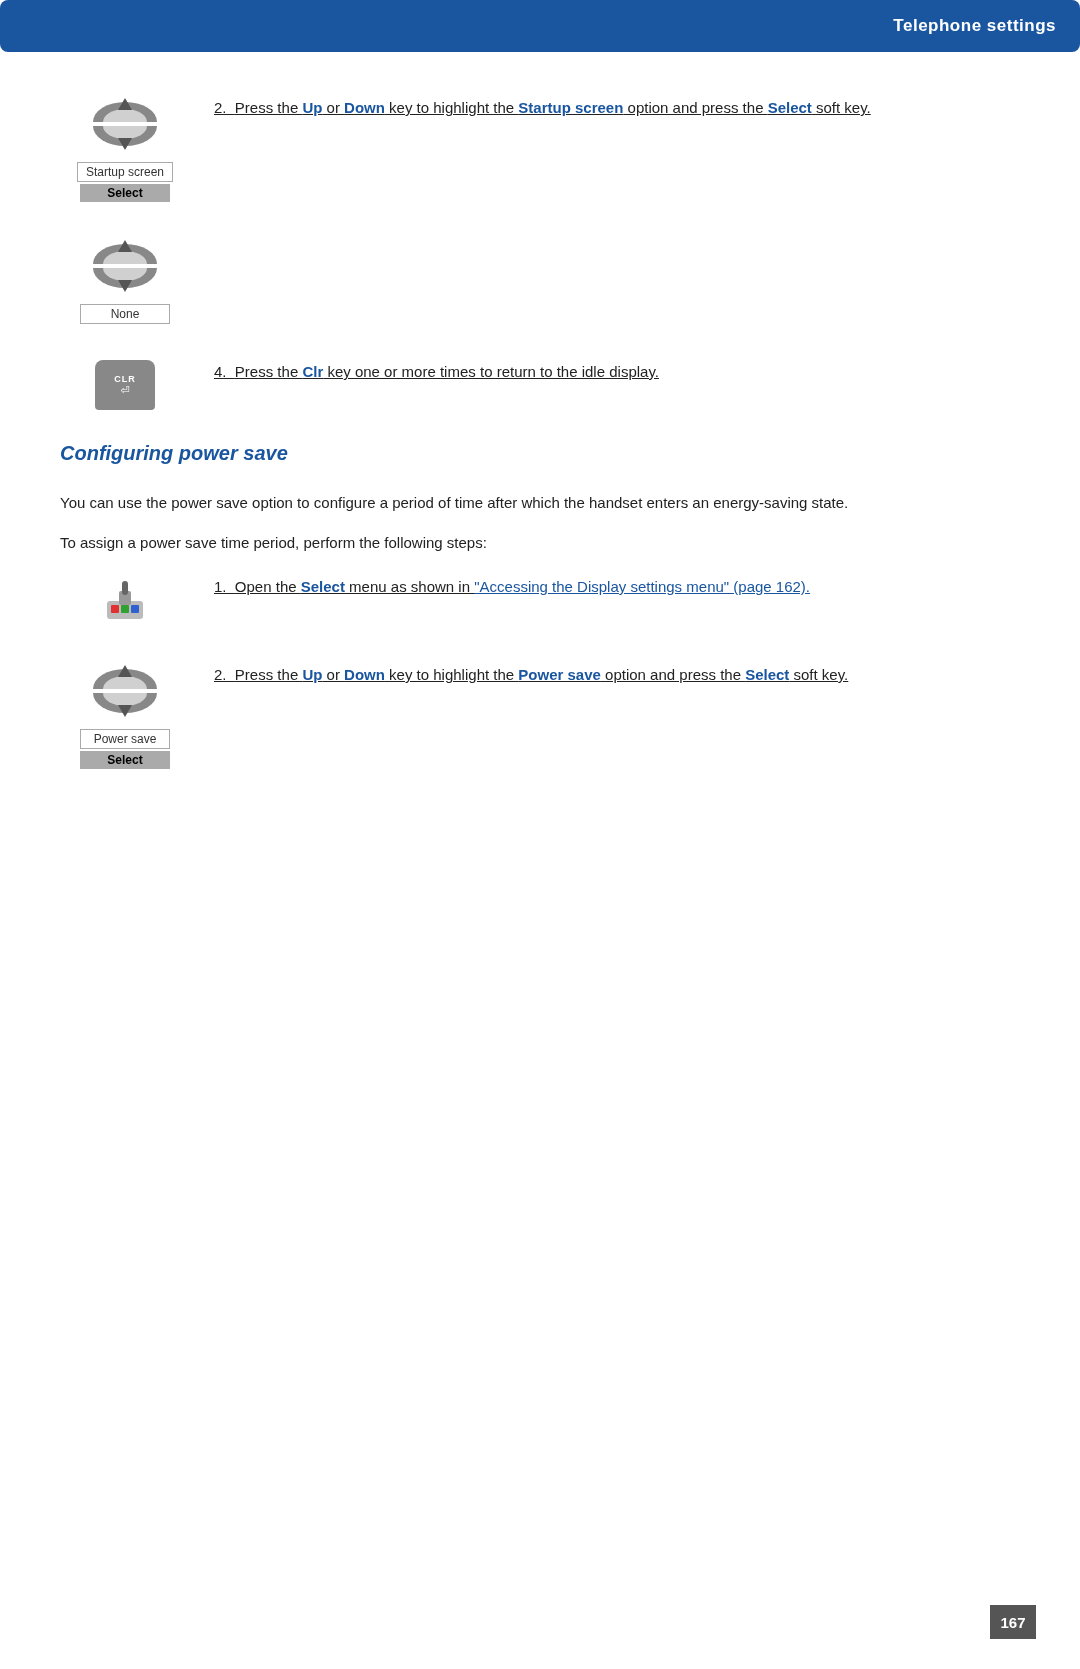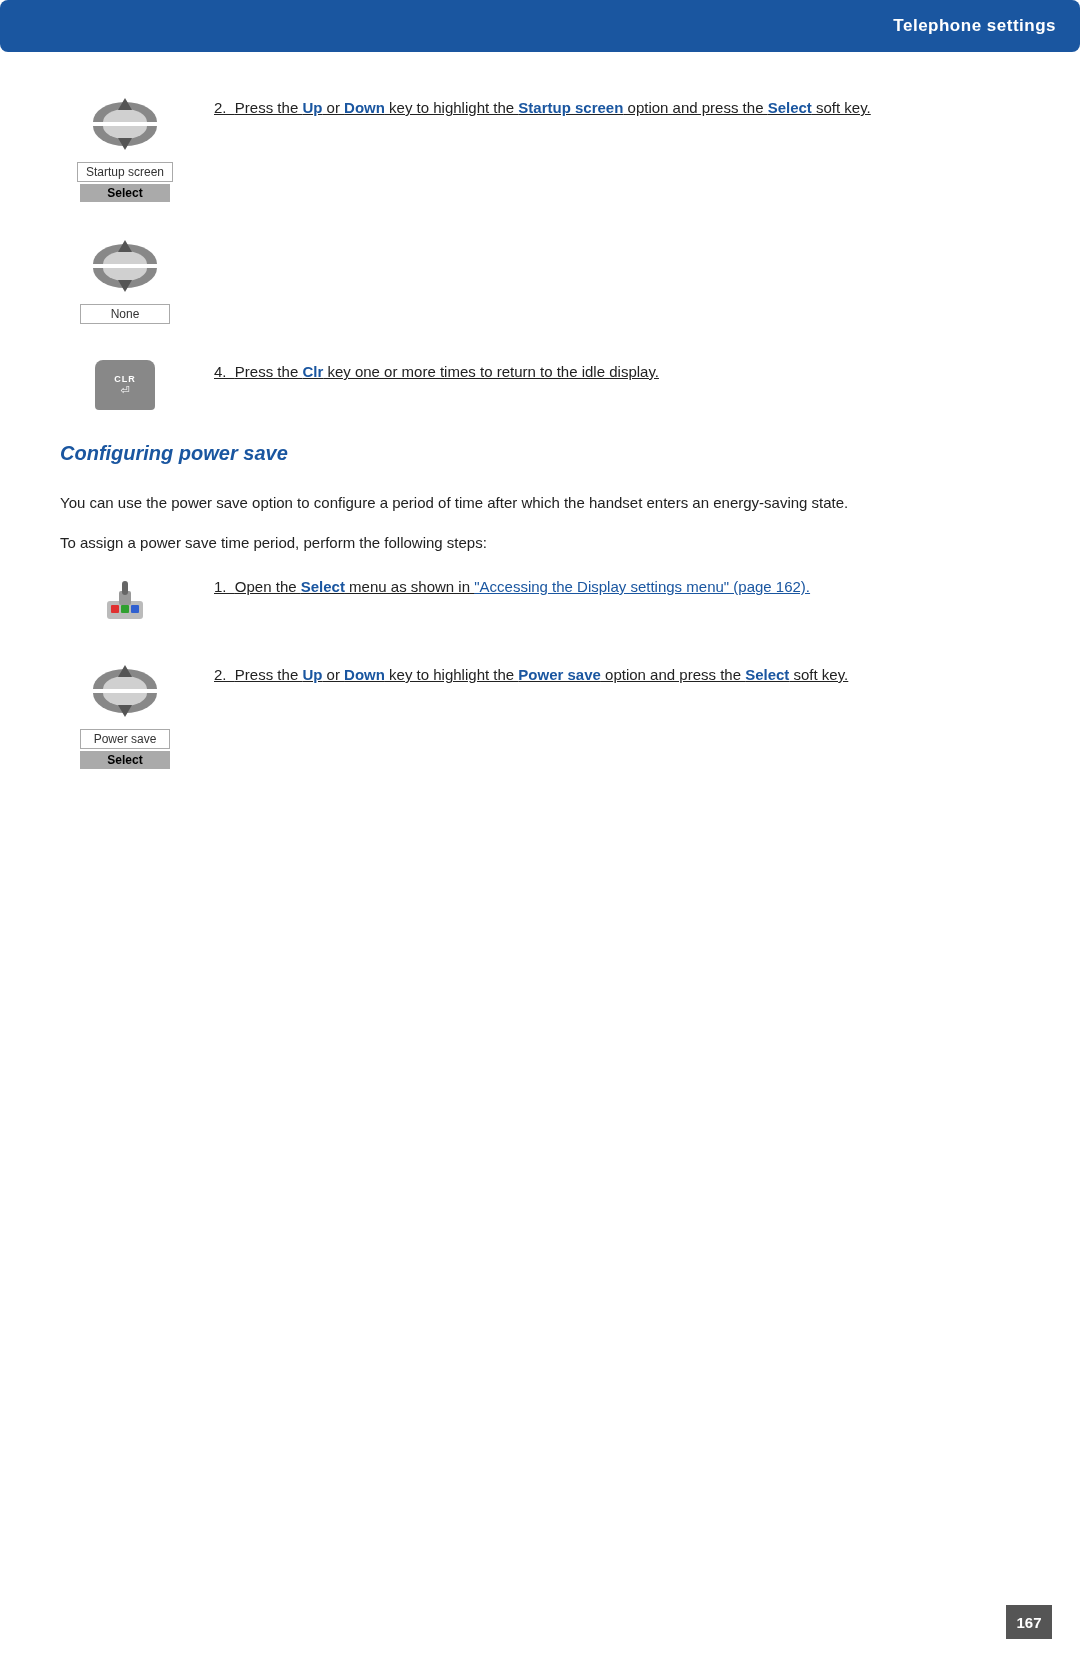--- a/index.html
+++ b/index.html
@@ -141,21 +141,21 @@
     }
 
     
     .blue-bold { color: #1a56a0; font-weight: bold; }
     .link-text { color: #1a56a0; text-decoration: underline; }
 
     
     .page-number-box {
       position: absolute;
       bottom: 30px;
-      right: 28px;
+      right: 44px;
       background: #555;
       color: #fff;
       font-size: 15px;
       font-weight: bold;
       width: 46px;
       height: 34px;
       display: flex;
       align-items: center;
       justify-content: center;
     }

